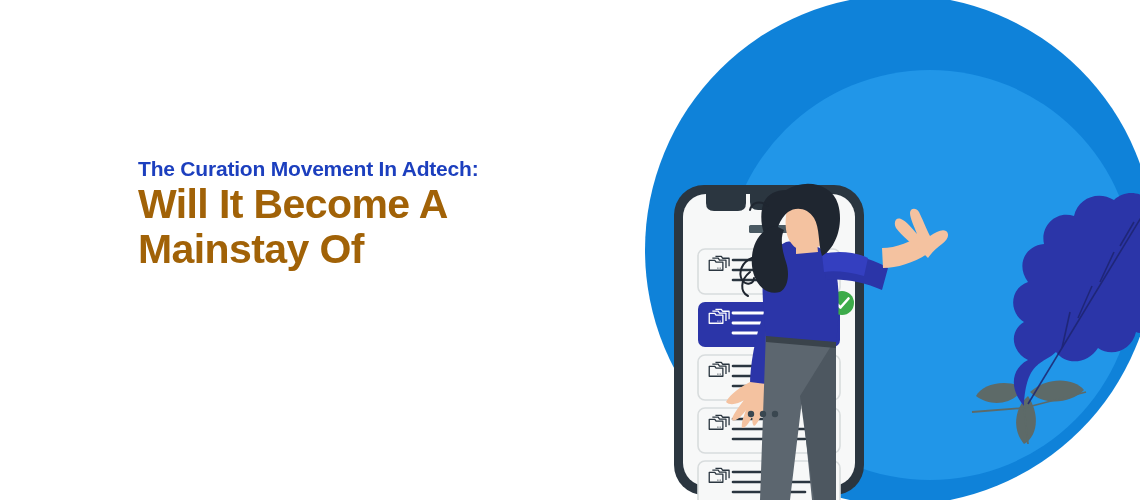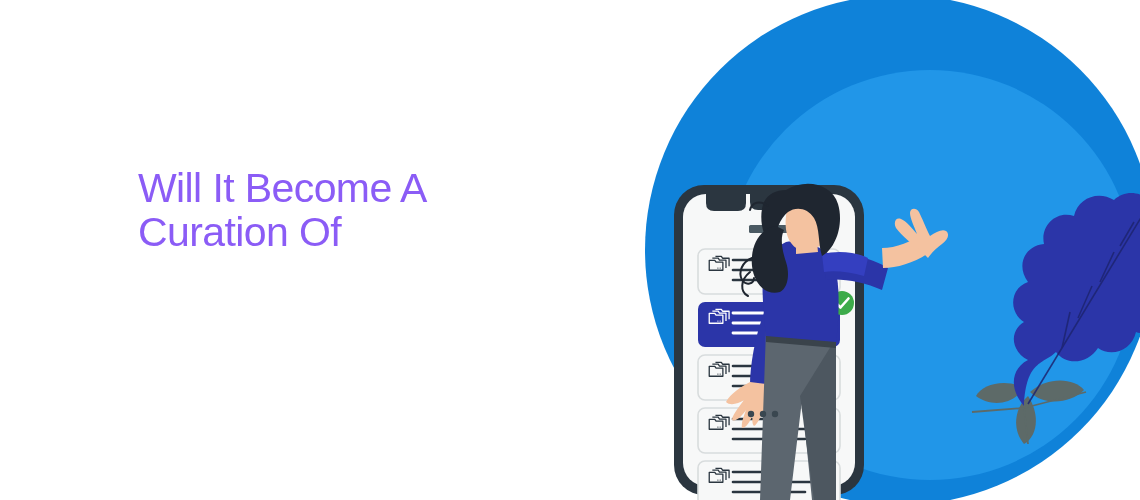--- a/index.html
+++ b/index.html
@@ -15,39 +15,40 @@
 
   
   #text-col {
     position:absolute; left:138px; top:156px; width:480px;
   }
   #eyebrow {
     font-size:21px; font-weight:700; letter-spacing:-0.2px;
     color:#1c3fbe; line-height:1.25; white-space:nowrap;
   }
   #headline {
-    margin-top:10px;
-    font-size:41px; font-weight:400; letter-spacing:-0.6px;
-    color:#8b5cf6; line-height:1.08;
+    margin-top:0;
+    font-size:41px; font-weight:700; letter-spacing:-0.6px;
+    color:#a16207; line-height:1.08;
   }
   #headline span { display:block; }
 
   
   #art { position:absolute; left:600px; top:0; width:540px; height:500px; }
   #art svg { display:block; width:540px; height:500px; }
 </style>
 </head>
 <body>
 
 <div id="banner">
 
   <div id="text-col">
+    <div id="eyebrow">The Curation Movement In Adtech:</div>
     <div id="headline">
       <span>Will It Become A</span>
-      <span>Curation Of</span>
+      <span>Mainstay Of</span>
     </div>
   </div>
 
   <div id="art">
     <svg viewBox="0 0 540 500" xmlns="http://www.w3.org/2000/svg">
       <defs>
         <clipPath id="frameClip">
             <rect x="0" y="0" width="540" height="500"></rect>
           </clipPath>
 

